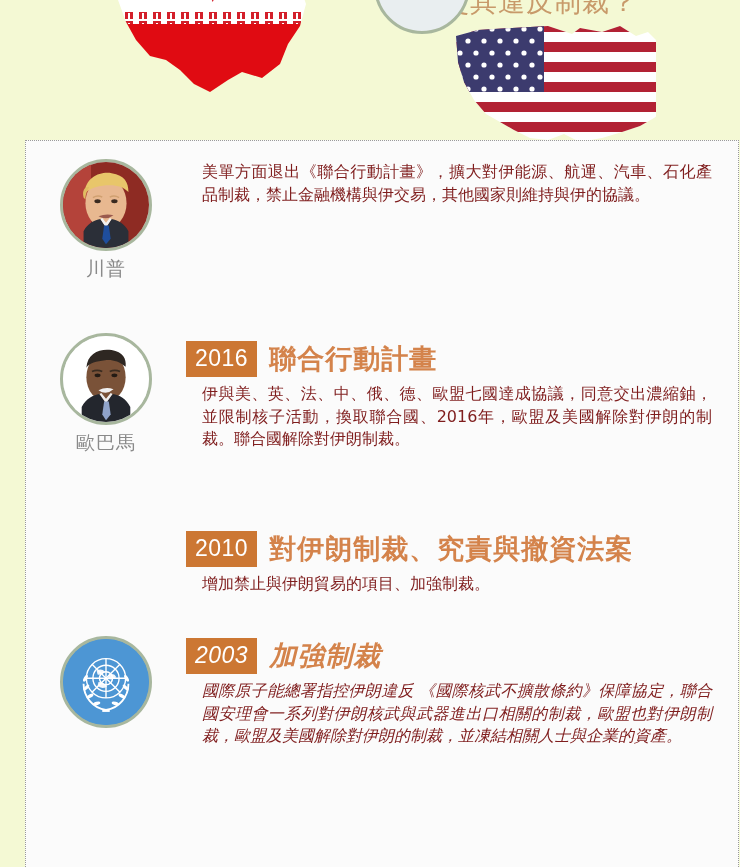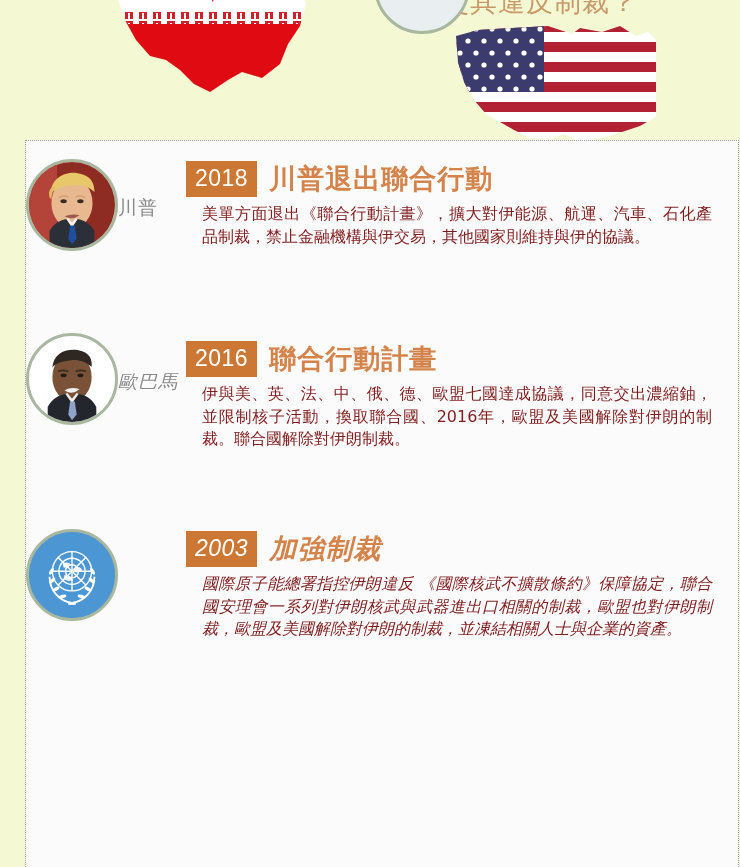--- a/index.html
+++ b/index.html
@@ -94,21 +94,21 @@
     position: relative;
     display: flex;
     align-items: flex-start;
   }
 
   .entry-avatar-col {
     width: 160px;
     flex: 0 0 160px;
     padding-top: 18px;
     display: flex;
-    flex-direction: row;
+    flex-direction: column;
     align-items: center;
   }
   .entry-avatar-col.empty { visibility: hidden; }
 
   .avatar {
     width: 92px;
     height: 92px;
     border-radius: 50%;
     border: 3px solid #a8b79e;
     box-sizing: border-box;
@@ -167,21 +167,21 @@
 
   
   #entry-0 { height: 180px; }
   #entry-1 { height: 196px; }
   #entry-2 { height: 107px; }
   #entry-3 { height: 244px; font-style: italic; }
 
   #entry-2 .entry-body { padding-top: 14px; }
   #entry-3 .entry-body { padding-top: 14px; }
   #entry-3 .entry-avatar-col { padding-top: 12px; }
-  #entry-1 .entry-avatar-col { padding-top: 12px; font-style: italic; }
+  #entry-1 .entry-avatar-col { padding-top: 12px; }
 
   
   .un-emblem {
     width: 92px;
     height: 92px;
     border-radius: 50%;
     background: #4d96d4;
     border: 3px solid #a8b79e;
     box-sizing: border-box;
     position: relative;
@@ -284,24 +284,20 @@
           <path d="M50,37.5 q5,-2.5 10,0.5" stroke="#d0a070" stroke-width="1.6" fill="none"></path>
           <path d="M38,58 q8,5 16,-1 q-8,-2 -16,1 Z" fill="#9a5a4e"></path>
           <path d="M22,74 C26,66 34,62 40,61 L46,70 L52,61 C58,62 66,66 70,74 L70,92 L22,92 Z" fill="#2b2f38"></path>
           <path d="M40,61 L46,70 L52,61 L50,60 L46,65 L42,60 Z" fill="#f2f2f2"></path>
           <path d="M44,68 L49,68 L51,82 L46,88 L42,82 Z" fill="#1f4e9c"></path>
         </svg>
       </div>
       <div class="avatar-label">川普</div>
     </div>
     <div class="entry-body">
-      <div class="entry-head">
-        <span class="year-badge">2018</span>
-        <span class="entry-title">川普退出聯合行動</span>
-      </div>
       <div class="entry-text">美單方面退出《聯合行動計畫》，擴大對伊能源、航運、汽車、石化產品制裁，禁止金融機構與伊交易，其他國家則維持與伊的協議。</div>
     </div>
   </div>
 
   <div class="entry" id="entry-1">
     <div class="entry-avatar-col">
       <div class="avatar">
         <svg viewBox="0 0 92 92" width="100%" height="100%">
           <rect x="0" y="0" width="92" height="92" fill="#ffffff"></rect>
           <ellipse cx="46" cy="44" rx="21" ry="26" fill="#7a5238"></ellipse>
@@ -320,20 +316,30 @@
     </div>
     <div class="entry-body">
       <div class="entry-head">
         <span class="year-badge">2016</span>
         <span class="entry-title">聯合行動計畫</span>
       </div>
       <div class="entry-text">伊與美、英、法、中、俄、德、歐盟七國達成協議，同意交出濃縮鈾，並限制核子活動，換取聯合國、2016年，歐盟及美國解除對伊朗的制裁。聯合國解除對伊朗制裁。</div>
     </div>
   </div>
 
+  <div class="entry" id="entry-2">
+    <div class="entry-avatar-col empty"></div>
+    <div class="entry-body">
+      <div class="entry-head">
+        <span class="year-badge">2010</span>
+        <span class="entry-title">對伊朗制裁、究責與撤資法案</span>
+      </div>
+      <div class="entry-text">增加禁止與伊朗貿易的項目、加強制裁。</div>
+    </div>
+  </div>
 
   <div class="entry" id="entry-3">
     <div class="entry-avatar-col">
       <div class="un-emblem">
         <svg viewBox="0 0 92 92" width="100%" height="100%">
           <circle cx="46" cy="46" r="46" fill="#4d96d4"></circle>
           <g stroke="#ffffff" stroke-width="1.5" fill="none">
             <circle cx="46" cy="42" r="21"></circle>
             <circle cx="46" cy="42" r="14"></circle>
             <circle cx="46" cy="42" r="7"></circle>

